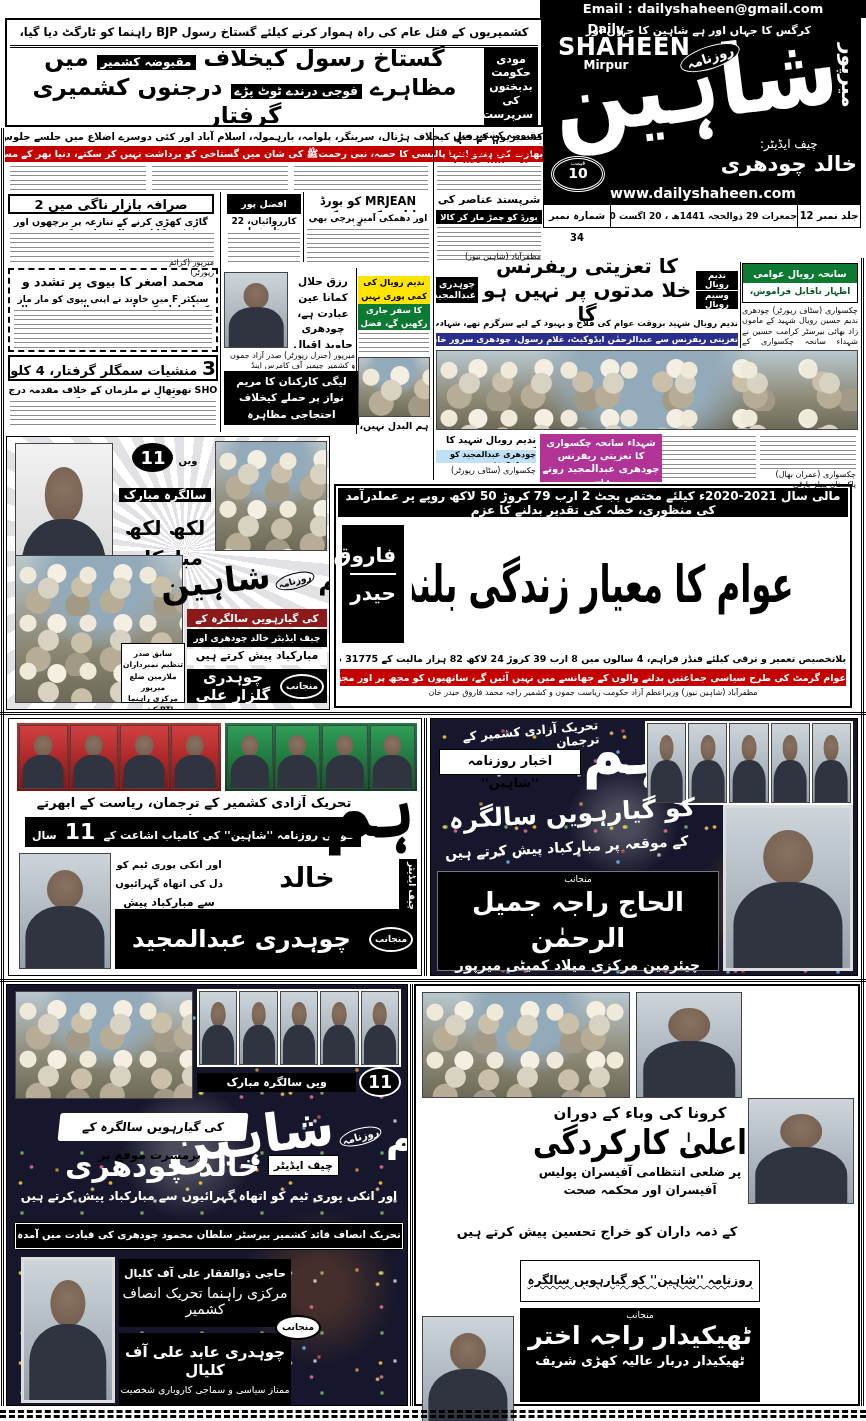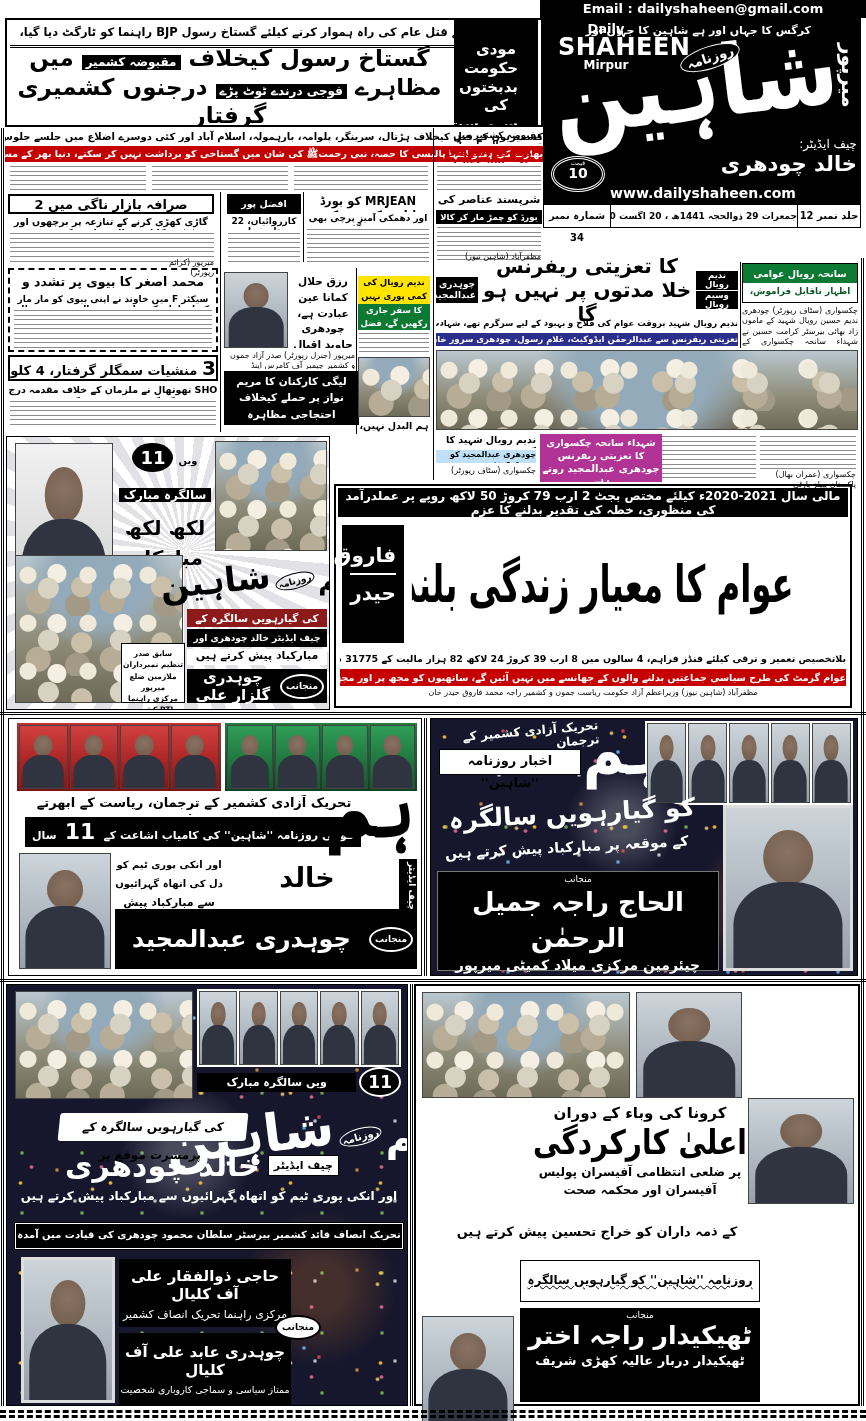--- a/index.html
+++ b/index.html
@@ -64,21 +64,21 @@
 </head>
 <body>
 
 <div id="page">
 
   <div class="abs k w b c oh" style="left:540px;top:0;width:326px;height:18px;font-size:13px;line-height:18px">Email : dailyshaheen@gmail.com</div>
 
   <div class="abs box oh" style="left:5px;top:18px;width:538px;height:109px;padding:1px 3px">
     <div class="ur b c oh" style="font-size:11.5px;height:24px;line-height:22px;border-bottom:3px double #000">کشمیریوں کے قتل عام کی راہ ہموار کرنے کیلئے گستاخ رسول BJP راہنما کو ٹارگٹ دیا گیا، بھارت کا حشر نشر ہونے والا ہے صدر آزاد کشمیر</div>
     <div class="ur" style="display:flex;flex-direction:row;align-items:center;gap:5px;height:78px">
-      <span class="chip c" style="font-size:15px;width:44px;line-height:1.25;padding:20px">مودی حکومت بدبختوں کی سرپرست</span>
+      <span class="chip c" style="font-size:11px;width:44px;line-height:1.25;padding:5px">مودی حکومت بدبختوں کی سرپرست</span>
       <span class="b oh" style="font-size:23px;line-height:1.25;flex:1;text-align:center">
         <span>گستاخ رسول کیخلاف</span>
         <span class="chip" style="font-size:12px">مقبوضہ کشمیر</span>
         <span>میں مظاہرے</span>
         <span class="chip" style="font-size:12px">فوجی درندے ٹوٹ پڑے</span>
         <span>درجنوں کشمیری گرفتار</span>
       </span>
     </div>
   </div>
 
@@ -86,21 +86,21 @@
     <div class="k oh" style="position:relative;height:186px">
       <div class="abs c w" style="left:15px;top:4px;width:96px;line-height:1">
         <span style="font-size:13px;font-weight:bold;display:block">Daily</span>
         <span style="font-size:24px;font-weight:bold;letter-spacing:.5px;display:block">SHAHEEN</span>
         <span style="font-size:12px;font-weight:bold;display:block">Mirpur</span>
       </div>
       <div class="abs w ur b" style="right:50px;top:6px;font-size:11px">کرگس کا جہاں اور ہے شاہین کا جہاں اور</div>
       <div class="abs w ur b" style="left:105px;top:18px;width:190px;text-align:center;font-size:88px;line-height:1;transform:rotate(-7deg) scaleY(1.1)">شاہین</div>
       <div class="abs w ur b" style="right:120px;top:28px;font-size:13px;border:1px solid #fff;border-radius:50%;padding:3px 6px;transform:rotate(-18deg);background:#000">روزنامہ</div>
       <div class="abs w ur b" style="right:0;top:2px;font-size:20px;writing-mode:vertical-rl;height:110px;text-align:center">میرپور</div>
-      <div class="abs w ur" style="right:4px;bottom:28px;text-align:right;line-height:1.15">
+      <div class="abs w ur" style="right:4px;bottom:28px;text-align:center;line-height:1.15">
         <span style="font-size:12px;display:block">چیف ایڈیٹر:</span>
         <span class="b" style="font-size:21px;display:block">خالد چودھری</span>
       </div>
       <div class="abs w b" style="left:60px;bottom:3px;width:200px;text-align:center;font-size:14px">www.dailyshaheen.com</div>
       <div class="abs c" style="left:8px;bottom:12px;width:48px;height:30px;border:3px double #fff;border-radius:50%;color:#fff">
         <span class="ur" style="font-size:6px;display:block;line-height:1.2">قیمت</span>
         <span class="b" style="font-size:14px;display:block;line-height:1">10</span>
       </div>
     </div>
     <div class="box1 ur b" style="height:24px;display:flex;align-items:stretch;font-size:10px;line-height:22px">
@@ -314,22 +314,22 @@
     </div>
     <div class="abs ur b c" style="left:52px;top:128px;width:188px;height:28px;background:#fff;font-size:12px;line-height:28px;border-radius:3px;transform:skewX(-6deg)">کی گیارہویں سالگرہ کے پرمسرت موقع پر</div>
     <div class="abs ur" style="left:20px;top:158px;width:350px;height:44px;display:flex;align-items:center;justify-content:center;gap:8px">
       <span class="b c" style="font-size:11px;background:#fff;color:#000;padding:3px 5px;border:1px solid #000">چیف ایڈیٹر</span>
       <span class="b w" style="font-size:30px">خالد چودھری</span>
     </div>
     <div class="abs ur b w c oh" style="left:10px;top:204px;width:384px;height:22px;font-size:12px">اور انکی پوری ٹیم کو اتھاہ گہرائیوں سے مبارکباد پیش کرتے ہیں</div>
     <div class="abs k w ur b c oh" style="left:8px;top:238px;width:386px;height:24px;font-size:10px;line-height:22px;border:1px solid #fff;outline:1px solid #000">تحریک انصاف قائد کشمیر بیرسٹر سلطان محمود چودھری کی قیادت میں آمدہ الیکشن میں تاریخ ساز کامیابی حاصل کرے گی</div>
     <div class="abs person" style="left:14px;top:272px;width:94px;height:146px;border:3px solid #ddd"></div>
     <div class="abs k c ur" style="left:112px;top:274px;width:172px;height:68px;padding-top:8px;box-sizing:border-box">
-      <span class="b w" style="font-size:15px;display:block">حاجی ذوالفقار علی آف کلیال</span>
-      <span class="w" style="font-size:11px;display:block;margin-top:5px">مرکزی راہنما تحریک انصاف کشمیر</span>
+      <span class="b w" style="font-size:11px;display:block">حاجی ذوالفقار علی آف کلیال</span>
+      <span class="w" style="font-size:14px;display:block;margin-top:5px">مرکزی راہنما تحریک انصاف کشمیر</span>
     </div>
     <div class="abs k c ur" style="left:112px;top:348px;width:172px;height:88px;padding-top:10px;box-sizing:border-box">
       <span class="b w" style="font-size:15px;display:block">چوہدری عابد علی آف کلیال</span>
       <span class="w" style="font-size:9.5px;display:block;margin-top:5px">ممتاز سیاسی و سماجی کاروباری شخصیت</span>
     </div>
     <span class="abs badge-oval ur" style="left:268px;top:330px">منجانب</span>
     <div class="abs person p-blue" style="left:290px;top:274px;width:104px;height:144px;border:3px solid #ddd"></div>
   </div>
 
   <div class="abs box" style="left:414px;top:984px;width:446px;height:422px;background:#fff">

